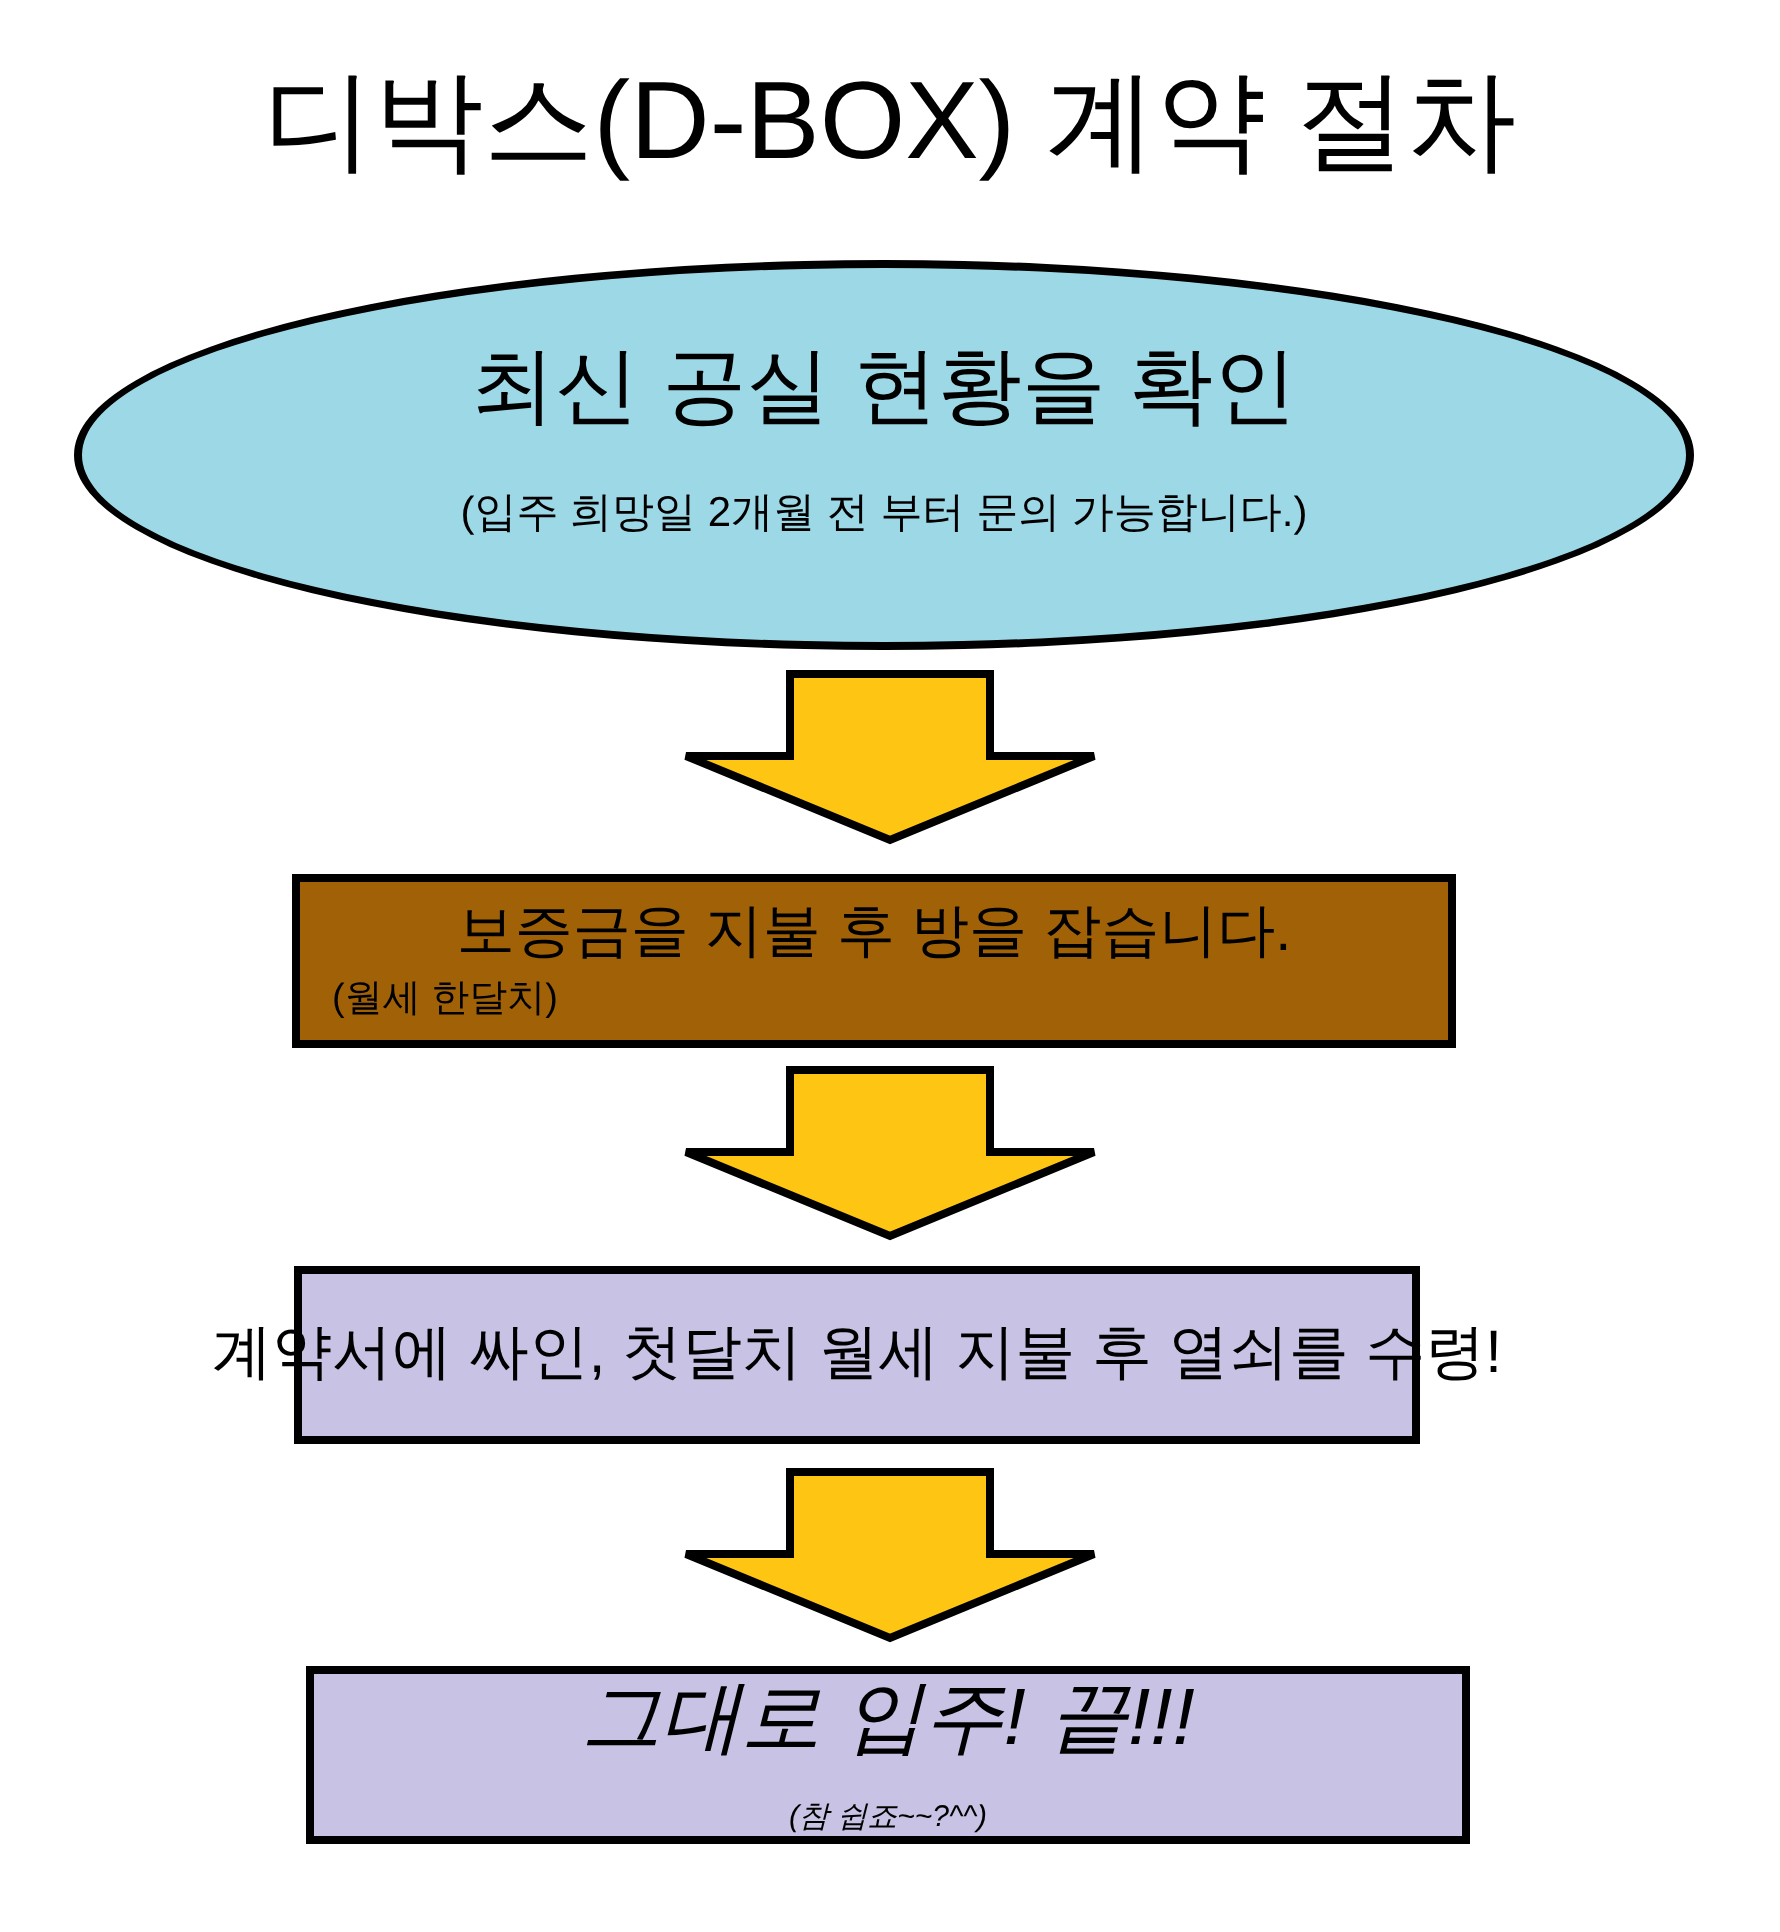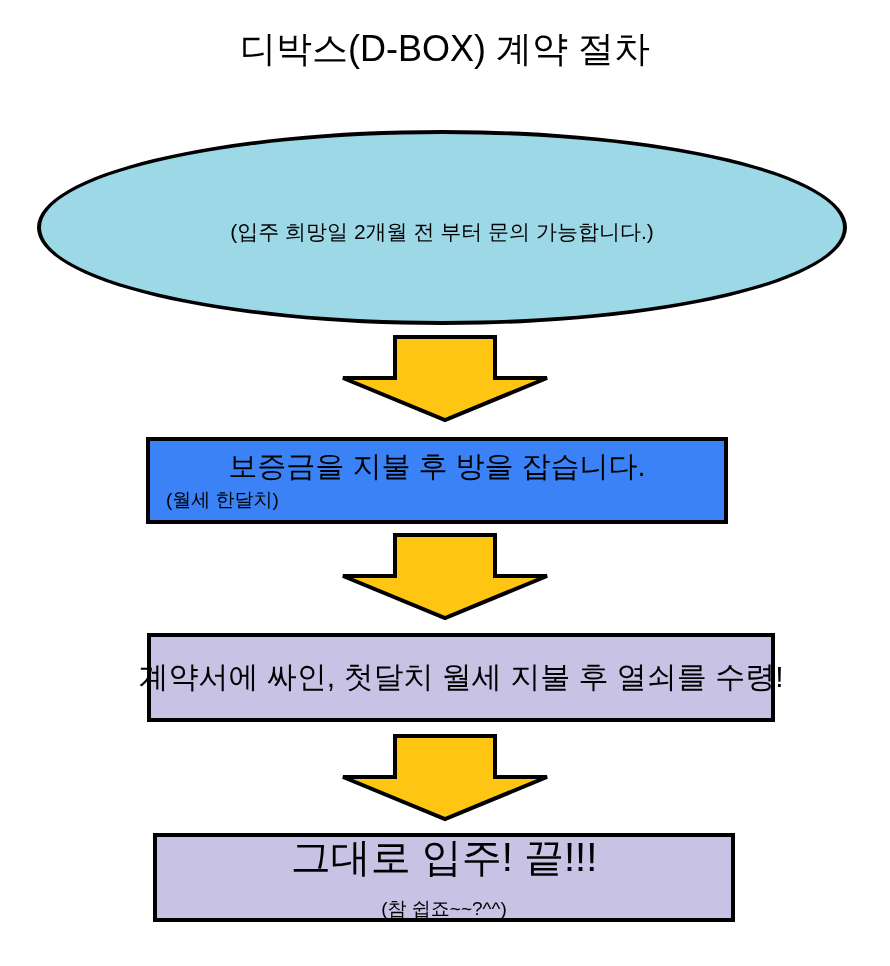--- a/index.html
+++ b/index.html
@@ -17,21 +17,21 @@
     height: 966px;
     background: #ffffff;
     overflow: hidden;
   }
   .page-title {
     position: absolute;
     top: 26px;
     left: 0;
     width: 100%;
     text-align: center;
-    font-size: 36px;
+    font-size: 55px;
     line-height: 1.25;
     font-weight: 400;
     white-space: nowrap;
   }
   .start-ellipse {
     position: absolute;
     left: 37px;
     top: 130px;
     width: 810px;
     height: 195px;
@@ -68,58 +68,59 @@
   .step-box {
     position: absolute;
     box-sizing: border-box;
     border: 4px solid #000000;
     display: flex;
     flex-direction: column;
     justify-content: center;
     align-items: center;
   }
   .box-1 { left: 146px; top: 437px; width: 582px; height: 87px; }
-  .box-2 { left: 147px; top: 633px; width: 628px; height: 89px; }
-  .box-3 { left: 153px; top: 833px; width: 582px; height: 89px; }
+  .box-2 { left: 147px; top: 633px; width: 563px; height: 89px; }
+  .box-3 { left: 153px; top: 833px; width: 582px; height: 89px; font-style: italic; }
   .box-1 .step-label { font-size: 29px; line-height: 1.15; white-space: nowrap; }
   .box-1 .step-note {
     align-self: flex-start;
     padding-left: 16px;
     margin-top: 7px;
     font-size: 19px;
     line-height: 1.1;
     white-space: nowrap;
   }
   .box-2 .step-label { font-size: 30px; line-height: 1.15; white-space: nowrap; }
   .box-3 .step-label { font-size: 40px; line-height: 1.1; white-space: nowrap; }
   .box-3 .step-note {
     margin-top: 20px;
-    font-size: 19px;
+    font-size: 15px;
     line-height: 1.1;
     white-space: nowrap;
   }
 </style>
 </head>
 <body>
 
 <div class="canvas">
 
   <div class="page-title">디박스(D-BOX) 계약 절차</div>
 
   <div class="start-ellipse" style="background-color: rgb(157, 216, 231);">
+    <div class="start-label">최신 공실 현황을 확인</div>
     <div class="start-note">(입주 희망일 2개월 전 부터 문의 가능합니다.)</div>
   </div>
 
   <div class="flow-arrow arrow-1">
     <svg width="208" height="88" viewBox="0 0 208 88" xmlns="http://www.w3.org/2000/svg">
       <polygon points="54,2 154,2 154,43 206,43 104,85 2,43 54,43" stroke="#000000" stroke-width="4" stroke-linejoin="miter" style="fill: rgb(254, 198, 19);"></polygon>
     </svg>
   </div>
 
-  <div class="step-box box-1" style="background-color: #3b82f6; text-align: center;">
+  <div class="step-box box-1" style="background-color: #a16207; text-align: center;">
     <div class="step-label">보증금을 지불 후 방을 잡습니다.</div>
     <div class="step-note">(월세 한달치)</div>
   </div>
 
   <div class="flow-arrow arrow-2">
     <svg width="208" height="88" viewBox="0 0 208 88" xmlns="http://www.w3.org/2000/svg">
       <polygon points="54,2 154,2 154,43 206,43 104,85 2,43 54,43" stroke="#000000" stroke-width="4" stroke-linejoin="miter" style="fill: rgb(254, 198, 19);"></polygon>
     </svg>
   </div>
 

